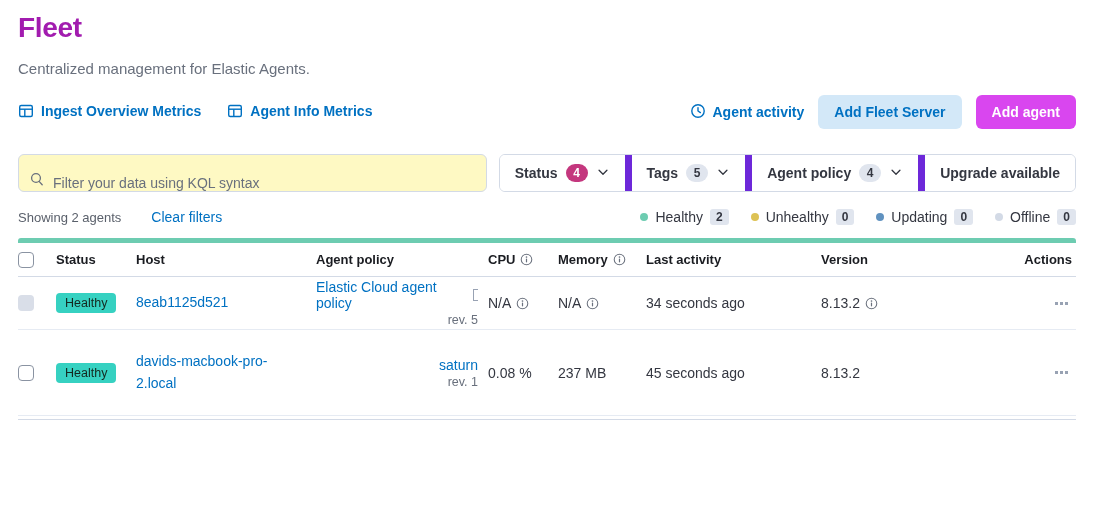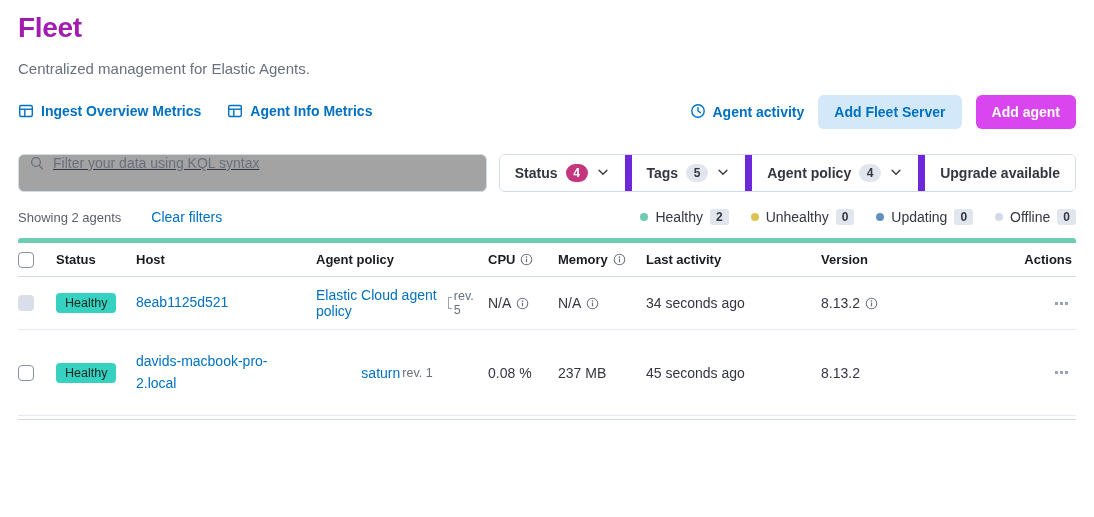--- a/index.html
+++ b/index.html
@@ -21,21 +21,21 @@
   .toolbar-left { display:flex; align-items:center; gap:26px; }
   .metrics-link { display:flex; gap:7px; color:#0071c2; font-size:14px; font-weight:700; text-decoration:none; cursor:pointer; }
   .toolbar-right { display:flex; align-items:center; gap:14px; }
   .activity-link { display:flex; align-items:center; gap:6px; color:#0071c2; font-size:14px; font-weight:600; cursor:pointer; }
   .btn { height:34px; border:none; border-radius:6px; font-family:inherit; font-size:14px; font-weight:600; padding:0 16px; cursor:pointer; }
   .btn-light { background:#d3e8f8; color:#0071c2; }
   .btn-primary { background:#d946ef; color:#fff; }
 
   
   .search-row { margin-top:25px; display:flex; gap:12px; }
-  .search-box { flex:1; height:38px; border:1px solid #d3dae6; border-radius:6px; display:flex; align-items:flex-start; padding:0 10px; background:#a3a3a3;text-decoration:underline; }
+  .search-box { flex:1; height:38px; border:1px solid #d3dae6; border-radius:6px; display:flex; align-items:flex-end; padding:0 10px; background:#fef9c3; }
   .search-box input { border:none; outline:none; flex:1; font-family:inherit; font-size:14px; color:#343741; margin-left:8px; background:transparent; }
   .search-box input::placeholder { color:#69707d; }
   .filter-group { flex:none; display:flex; border:1px solid #d3dae6; border-radius:6px; overflow:hidden; background:#fff; }
   .filter-item { display:flex; align-items:center; gap:8px; padding:0 15px; font-size:14px; font-weight:600; color:#343741; background:#fff; border:none; border-left:7px solid #6d28d9; font-family:inherit; cursor:pointer; height:36px; }
   .filter-item:first-child { border-left:none; }
   .pill { min-width:22px; height:18px; border-radius:9px; display:inline-flex; align-items:center; justify-content:center; font-size:12px; font-weight:700; padding:0 7px; }
   .pill-pink { color:#fff; background:#c4377e; }
   .pill-gray { color:#343741; background:#e0e5ee; }
 
   
@@ -50,21 +50,21 @@
   
   .table { margin-top:13px; }
   .table-topbar { height:5px; border-radius:3px 3px 0 0; background:#6dccb1; }
   .trow { display:grid; grid-template-columns:38px 80px 180px 172px 70px 88px 175px 130px 1fr; align-items:center; }
   .thead { min-height:34px; border-bottom:1px solid #d3dae6; font-size:13px; font-weight:700; color:#1a1c21; }
   .body-row { border-bottom:1px solid #e6ebf3; font-size:14px; }
   .row-0 { min-height:53px; }
   .row-1 { min-height:86px; }
   .cell { padding-right:10px; display:flex; align-items:center; gap:5px; }
   .cell.right { justify-content:flex-end; padding-right:4px; }
-  .cell.stack { align-items:center; justify-content:center; gap:2px; }
+  .cell.stack { flex-direction:column; align-items:flex-end; justify-content:center; gap:2px; }
   .checkbox { width:16px; height:16px; border-radius:4px; background:#fff; border:1px solid #8a93a2; display:inline-block; cursor:pointer; }
   .checkbox.disabled { background:#d9dee8; border:none; cursor:default; }
   .status-badge { background:#36d1c1; color:#14281f; font-size:12.5px; font-weight:500; padding:3px 9px; border-radius:4px; }
   .link { color:#0071c2; font-weight:500; text-decoration:none; cursor:pointer; }
   .host-link { line-height:1.55; }
   .sub-gray { font-size:12.5px; color:#69707d; line-height:1.35; }
   .rev { font-size:12.5px; color:#69707d; }
   .policy-line { display:flex; align-items:center; gap:5px; }
   .clip-icon { width:5px; height:12px; border:1px solid #98a2b3; border-right:none; display:inline-block; }
   .info-icon { display:inline-flex; }

